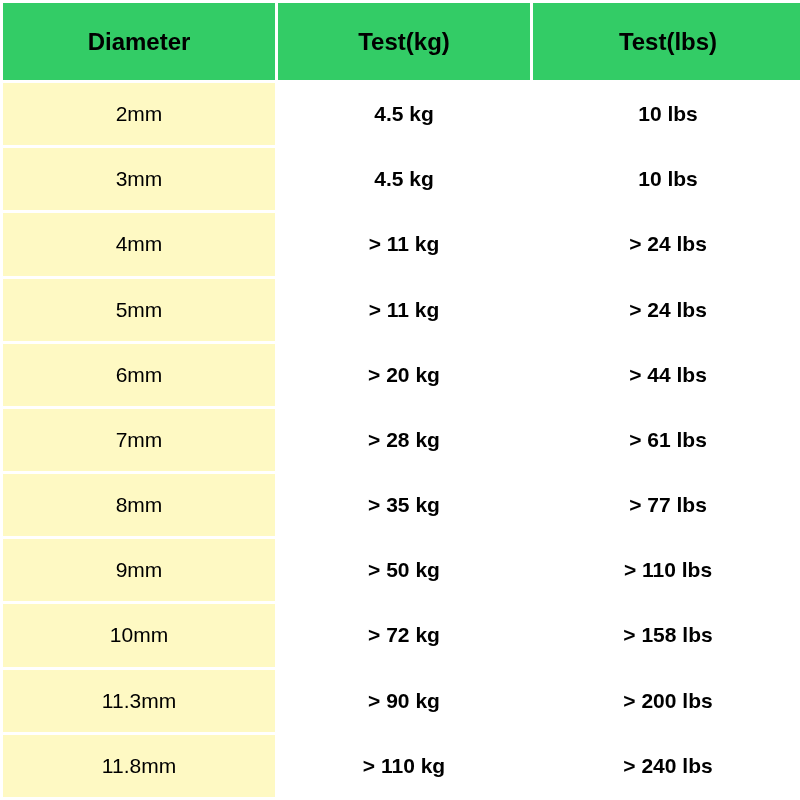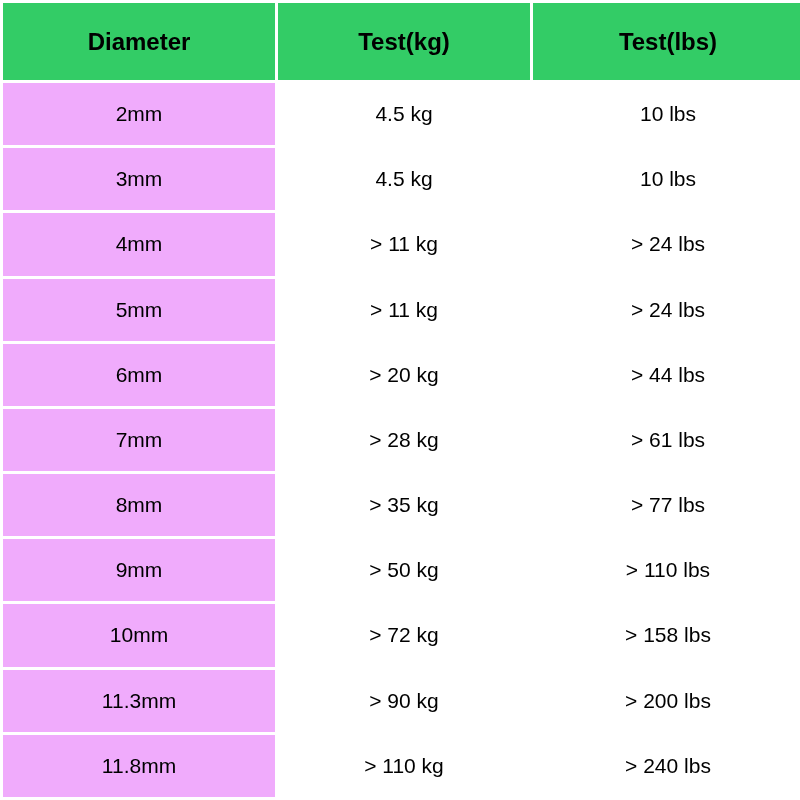--- a/index.html
+++ b/index.html
@@ -35,25 +35,26 @@
   #spec-table td {
     font-size: 21px;
     text-align: center;
     vertical-align: middle;
     color: #000000;
     height: 58px;
     padding: 0;
     border: none;
   }
   #spec-table td.diameter-cell {
-    background: #f0abfc;
+    background: #fef9c3;
     margin-top: 34px;
   }
   #spec-table td.value-cell {
     background: #ffffff;
+    font-weight: bold;
   }
 </style>
 </head>
 <body>
 
 <table id="spec-table">
   <colgroup>
     <col class="c-diameter">
     <col class="c-kg">
     <col class="c-lbs">

